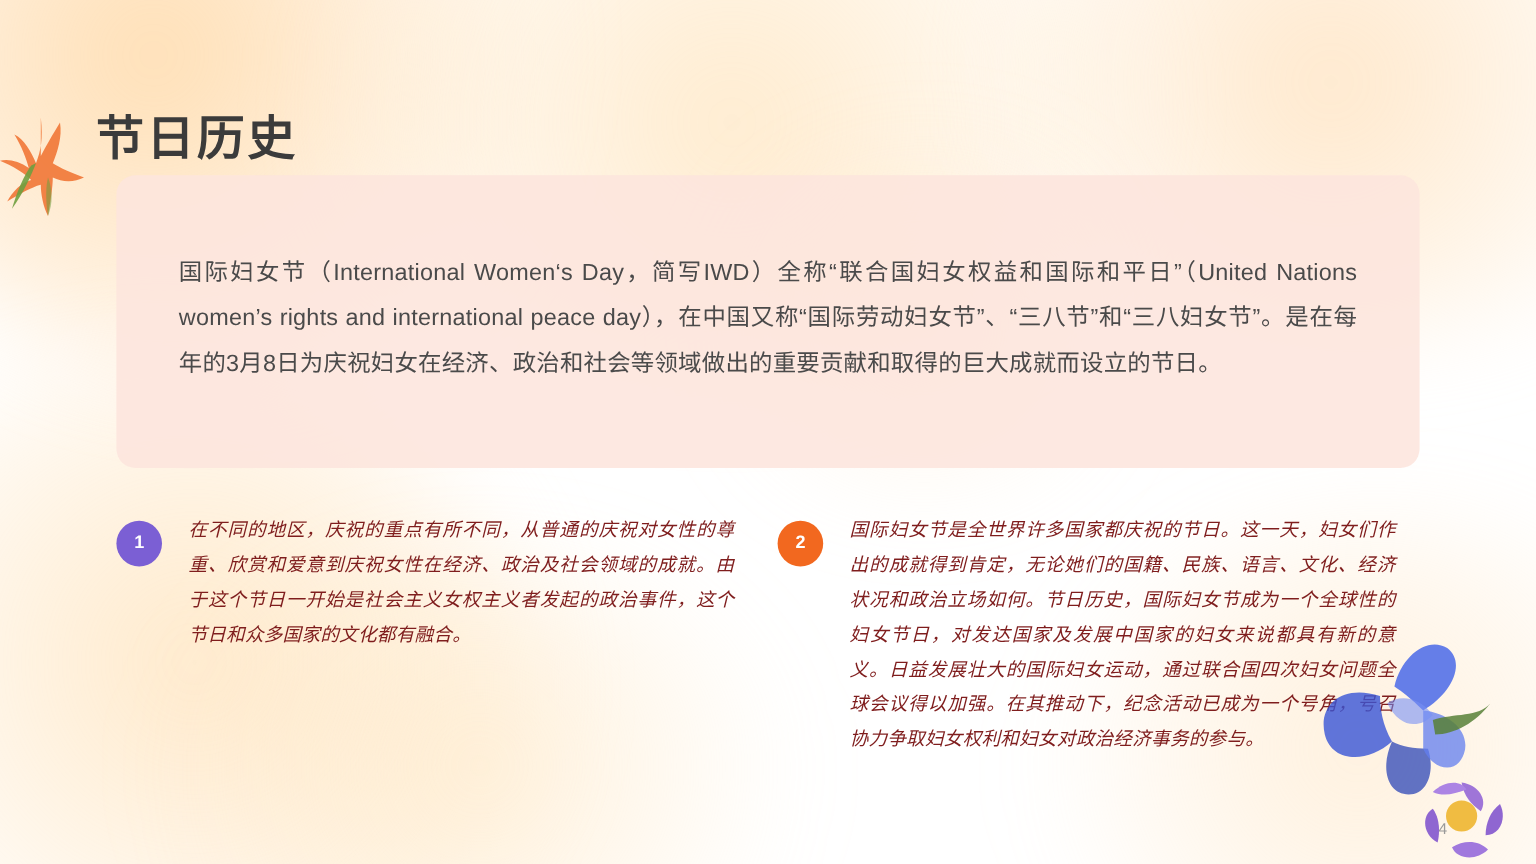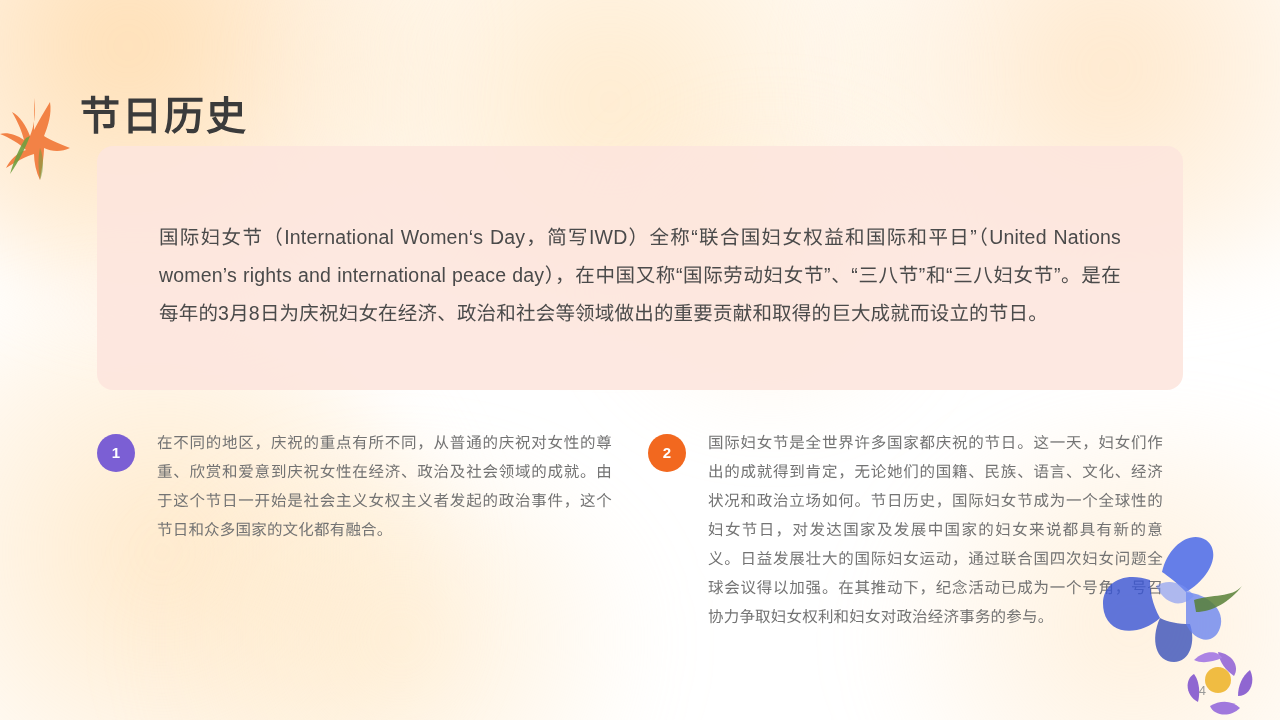--- a/index.html
+++ b/index.html
@@ -95,21 +95,21 @@
     position: absolute;
     left: 97px; top: 146px;
     width: 1086px;
     height: 244px;
     background: rgba(253, 229, 221, 0.88);
     border-radius: 16px;
     box-sizing: border-box;
     padding: 54px 44px 0 44px;
   }
   .intro-text {
-    margin: 18px;
+    margin: 8px;
     font-size: 19.5px;
     line-height: 38px;
     color: #4a4a4a;
     text-align: justify;
     letter-spacing: 0.2px;
   }
 
   
   .columns {
     position: absolute;
@@ -135,23 +135,24 @@
     margin-right: 22px;
     margin-top: 6px;
   }
   .badge-1 { background: #7b5fd4; }
   .badge-2 { background: #f2681f; }
 
   .col-text {
     margin: 0;
     font-size: 15.5px;
     line-height: 29px;
-    color: #737373;
+    color: #7f1d1d;
     text-align: justify;
     letter-spacing: 0.2px;
+    font-style: italic;
   }
 
   
   .deco-br {
     position: absolute;
     right: 0px; bottom: 0px;
     width: 190px; height: 200px;
     pointer-events: none;
   }
 

